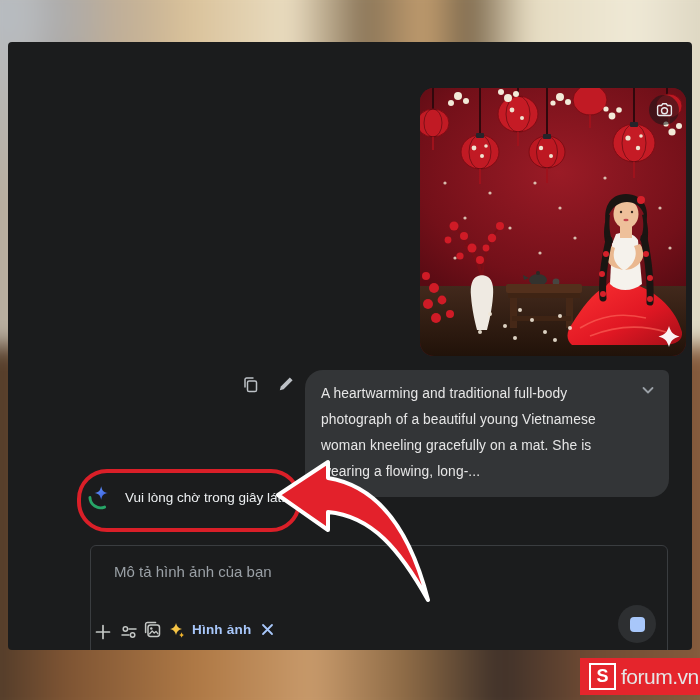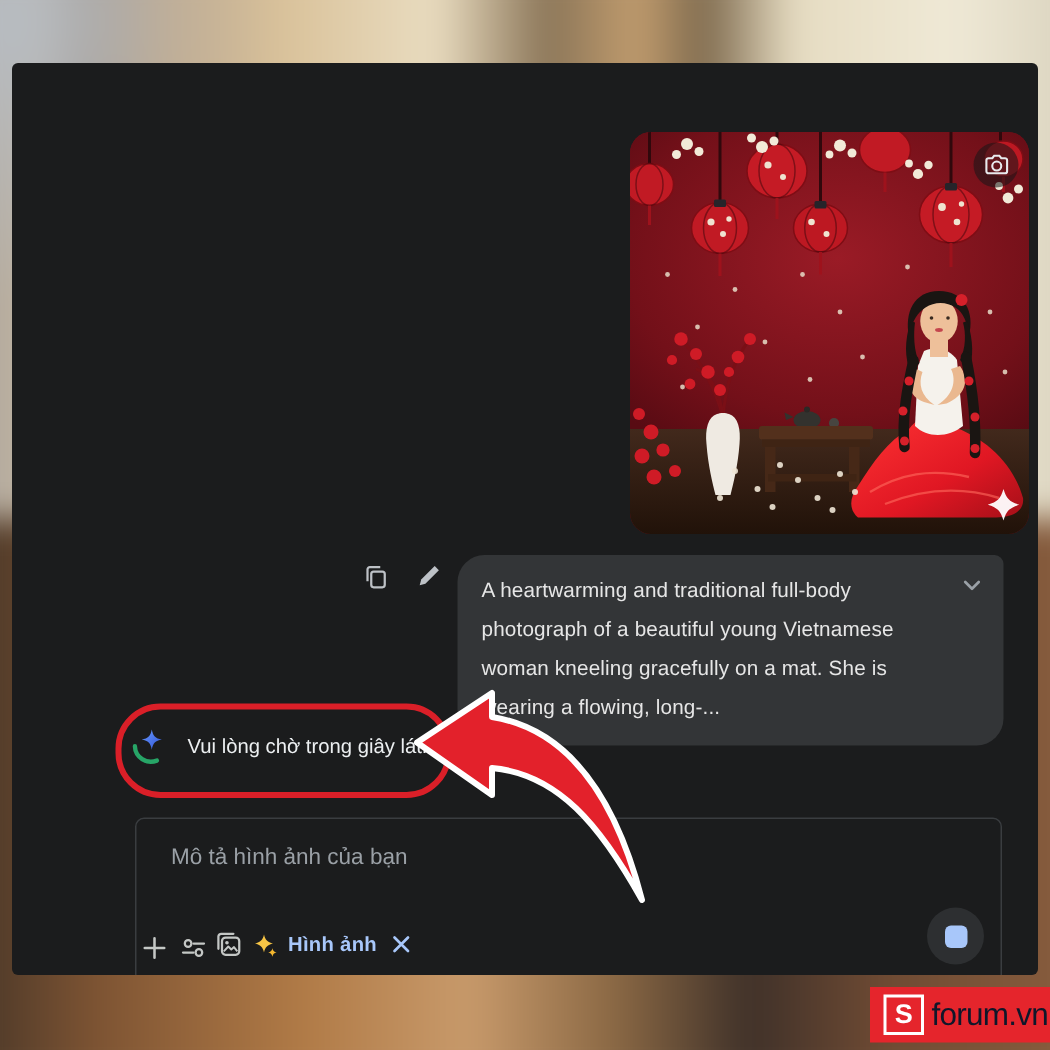--- a/index.html
+++ b/index.html
@@ -65,21 +65,21 @@
 
   
   .disclaimer{position:absolute;left:0;top:600px;width:100%;text-align:center;
     color:#8e918f;font-size:10.5px;letter-spacing:.2px;}
 
   
   .sforum{position:absolute;left:580px;top:658px;height:37px;background:#e5252c;
     display:flex;align-items:center;gap:5px;padding:0 9px;box-sizing:border-box;}
   .sforum-s{width:23px;height:23px;border:2px solid #fff;color:#fff;font-weight:bold;
     font-size:18px;line-height:23px;text-align:center;display:block;}
-  .sforum-rest{color:#0f172a;font-size:21px;letter-spacing:-0.5px;}
+  .sforum-rest{color:#e5e5e5;font-size:21px;letter-spacing:-0.5px;}
 </style>
 </head>
 <body>
 
 <div class="bg">
   <div class="bg-top"></div>
   <div class="bg-bottom"></div>
   <div class="bg-blob-tl"></div>
 </div>
 

